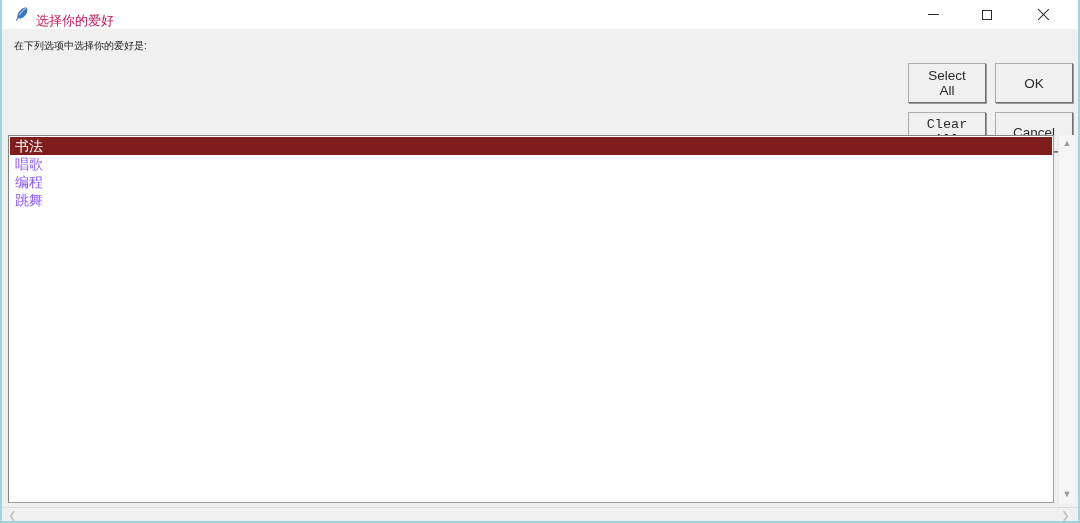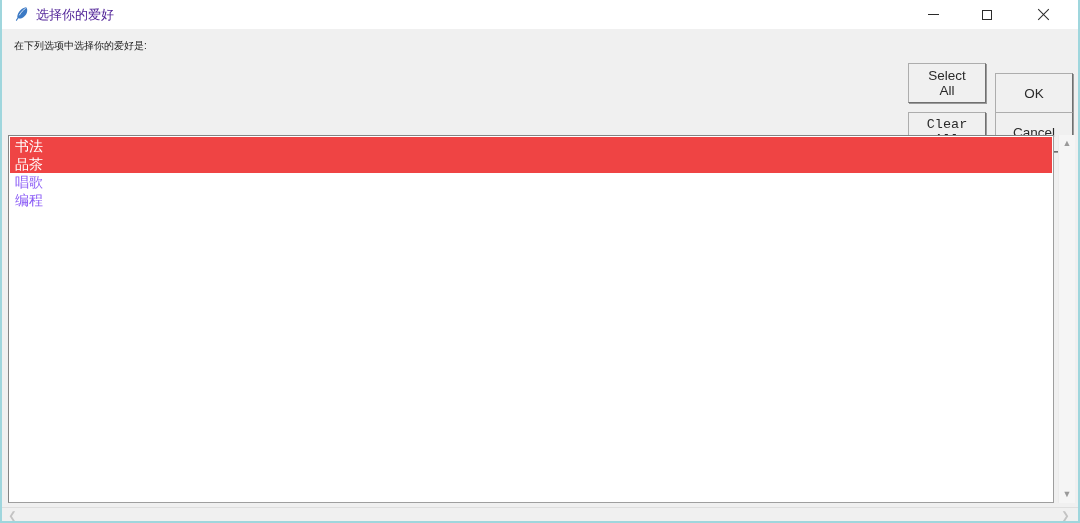--- a/index.html
+++ b/index.html
@@ -39,23 +39,23 @@
   .title-icon {
     position: absolute;
     left: 12px;
     top: 5px;
     width: 18px;
     height: 18px;
   }
   .title-text {
     position: absolute;
     left: 36px;
-    top: 6px;
+    top: 12px;
     font-size: 13px;
-    color: #4c1d95;
+    color: #be185d;
     line-height: 17px;
     white-space: nowrap;
   }
   .win-btn {
     position: absolute;
     top: 0;
     width: 46px;
     height: 29px;
     display: flex;
     align-items: center;
@@ -116,21 +116,21 @@
     font-family: "Liberation Sans", "DejaVu Sans", sans-serif;
     font-size: 13.5px;
     color: #2a2a2a;
     display: flex;
     align-items: center;
     justify-content: center;
     padding: 12px;
     cursor: default;
   }
   .btn-select-all { left: 906px; top: 34px;  width: 78px; height: 40px; }
-  .btn-ok         { left: 993px; top: 44px;  width: 78px; height: 40px; }
+  .btn-ok         { left: 993px; top: 34px;  width: 78px; height: 40px; }
   .btn-clear-all  { left: 906px; top: 83px;  width: 78px; height: 40px; font-family: Liberation Mono, monospace; }
   .btn-cancel     { left: 993px; top: 83px;  width: 78px; height: 40px; text-align: right; }
 
   
   .listbox {
     position: absolute;
     left: 6px;
     top: 106px;
     width: 1046px;
     height: 368px;
@@ -152,21 +152,21 @@
   .lb-item {
     height: 18px;
     line-height: 18px;
     padding-left: 5px;
     font-size: 14px;
     color: #8b5cf6;
     white-space: nowrap;
     font-family: "DejaVu Sans", "Liberation Sans", sans-serif;
   }
   .lb-item.selected {
-    background: #ef4444;
+    background: #7f1d1d;
     color: #ffffff;
   }
 
   
   .vscroll {
     position: absolute;
     left: 1056px;
     top: 106px;
     width: 17px;
     height: 368px;
@@ -253,23 +253,23 @@
     <div class="prompt-label">在下列选项中选择你的爱好是:</div>
 
     <button class="btn btn-select-all">Select All</button>
     <button class="btn btn-ok">OK</button>
     <button class="btn btn-clear-all">Clear All</button>
     <button class="btn btn-cancel">Cancel</button>
 
     <div class="listbox">
       <div class="lb-inner" id="listbox-items">
           <div class="lb-item selected">书法</div>
-          <div class="lb-item selected">品茶</div>
           <div class="lb-item">唱歌</div>
           <div class="lb-item">编程</div>
+          <div class="lb-item">跳舞</div>
         </div>
     </div>
 
     <div class="vscroll">
       <div class="arrow up">▲</div>
       <div class="arrow down">▼</div>
     </div>
 
     <div class="hscroll">
       <div class="arrow left">❮</div>

